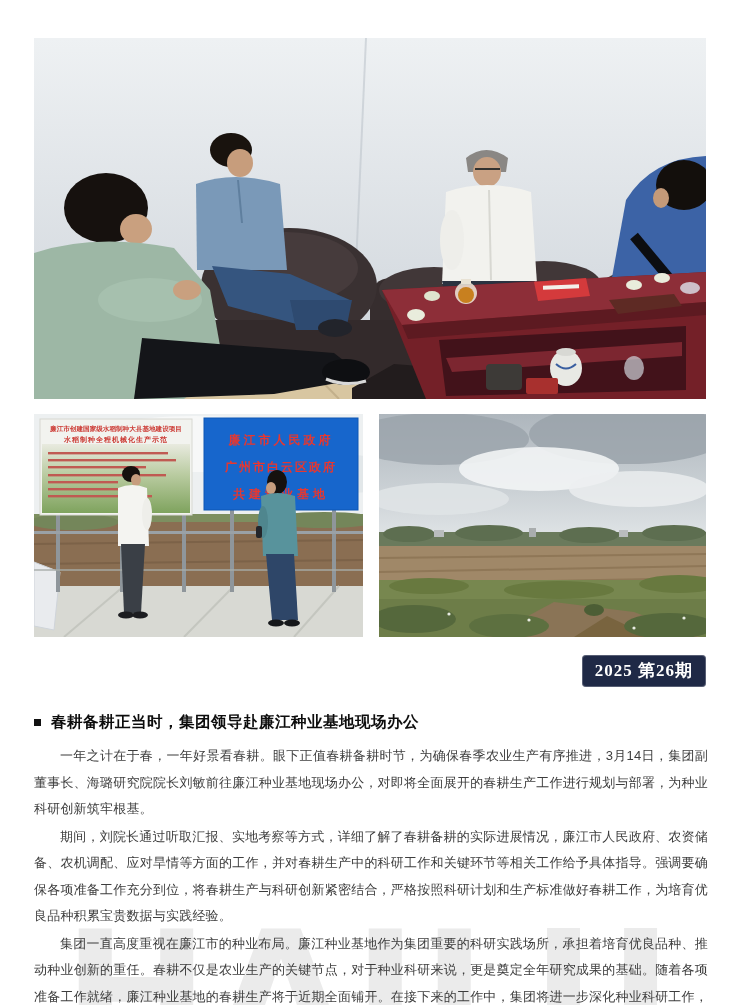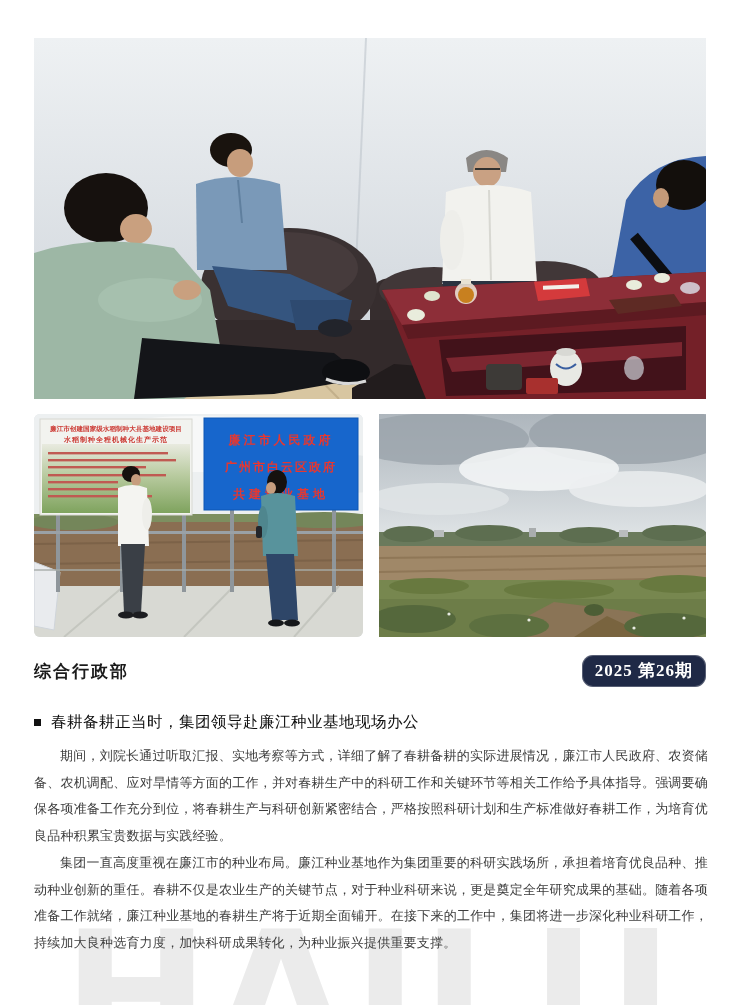--- a/index.html
+++ b/index.html
@@ -2,46 +2,46 @@
 <html><head>
 <meta charset="utf-8">
 <style>
   html,body{margin:0;padding:0;}
   body{
     width:740px;height:1005px;position:relative;background:#ffffff;
     overflow:hidden;font-family:"Liberation Sans",sans-serif;
   }
   .photo{position:absolute;overflow:hidden;background:#dfe3e6;}
   #photo-meeting{left:34px;top:38px;width:672px;height:361px;}
-  #photo-sign{left:34px;top:414px;width:329px;height:223px;border-radius:6px;}
+  #photo-sign{left:34px;top:414px;width:329px;height:223px;}
   #photo-field{left:379px;top:414px;width:327px;height:223px;}
   .photo svg{display:block;}
 
   
   .doc-header{position:absolute;left:34px;top:660px;width:672px;z-index:2;}
   .dept{
     font-family:"Liberation Serif",serif;font-weight:bold;font-size:17px;
     color:#1b1b1b;letter-spacing:2px;
   }
   .pub-date{
     font-family:"Liberation Serif",serif;font-size:11.5px;color:#2a2a2a;
     margin-top:4px;letter-spacing:1px;
   }
   .issue-badge{
     position:absolute;right:0;top:-5px;background:#1f2946;color:#ffffff;
     font-family:"Liberation Serif",serif;font-weight:bold;font-size:17px;
-    padding:4px 13px 5px 13px;border-radius:11px;letter-spacing:1px;
+    padding:4px 13px 5px 13px;border-radius:4px;letter-spacing:1px;
     box-shadow:inset 0 0 0 1px rgba(255,255,255,0.25);
   }
 
   
   .article{position:absolute;left:34px;top:712px;width:674px;z-index:2;}
   .article-title{display:flex;align-items:center;margin-bottom:10px;}
   .bullet-square{width:7px;height:7px;background:#111111;margin-right:10px;flex:0 0 auto;}
-  .title-text{font-size:15.5px;font-weight:normal;color:#0d0d0d;letter-spacing:0.5px;}
+  .title-text{font-size:15.5px;font-weight:bold;color:#0d0d0d;letter-spacing:0.5px;}
   .body-text p{
     margin:0 0 1px 0;text-indent:2em;font-size:13px;line-height:26.5px;
     color:#3d3d3d;text-align:justify;letter-spacing:0.2px;
   }
 
   
   .watermark{
     position:absolute;left:0;top:908px;width:740px;text-align:center;z-index:0;
     font-family:"DejaVu Sans",sans-serif;font-weight:900;font-size:175px;
     color:#ebebeb;letter-spacing:4px;line-height:1;white-space:nowrap;
@@ -299,26 +299,26 @@
       <ellipse cx="215" cy="196" rx="10" ry="6" fill="#4c5e35"></ellipse>
       <circle cx="70" cy="200" r="1.6" fill="#e8ebe2"></circle>
       <circle cx="150" cy="206" r="1.6" fill="#e8ebe2"></circle>
       <circle cx="305" cy="204" r="1.6" fill="#e8ebe2"></circle>
       <circle cx="255" cy="214" r="1.6" fill="#e8ebe2"></circle>
     </g>
   </svg>
 </div>
 
 <div class="doc-header">
-  <div class="dept">综合行政部</div>
   <div class="issue-badge">2025 第26期</div>
 </div>
 
 <div class="article">
   <div class="article-title">
     <span class="bullet-square"></span>
     <span class="title-text">春耕备耕正当时，集团领导赴廉江种业基地现场办公</span>
   </div>
   <div class="body-text">
+    <p>一年之计在于春，一年好景看春耕。眼下正值春耕备耕时节，为确保春季农业生产有序推进，3月14日，集团副董事长、海璐研究院院长刘敏前往廉江种业基地现场办公，对即将全面展开的春耕生产工作进行规划与部署，为种业科研创新筑牢根基。</p>
     <p>期间，刘院长通过听取汇报、实地考察等方式，详细了解了春耕备耕的实际进展情况，廉江市人民政府、农资储备、农机调配、应对旱情等方面的工作，并对春耕生产中的科研工作和关键环节等相关工作给予具体指导。强调要确保各项准备工作充分到位，将春耕生产与科研创新紧密结合，严格按照科研计划和生产标准做好春耕工作，为培育优良品种积累宝贵数据与实践经验。</p>
     <p>集团一直高度重视在廉江市的种业布局。廉江种业基地作为集团重要的科研实践场所，承担着培育优良品种、推动种业创新的重任。春耕不仅是农业生产的关键节点，对于种业科研来说，更是奠定全年研究成果的基础。随着各项准备工作就绪，廉江种业基地的春耕生产将于近期全面铺开。在接下来的工作中，集团将进一步深化种业科研工作，持续加大良种选育力度，加快科研成果转化，为种业振兴提供重要支撑。</p>
   </div>
 </div>
 
 </body></html>

